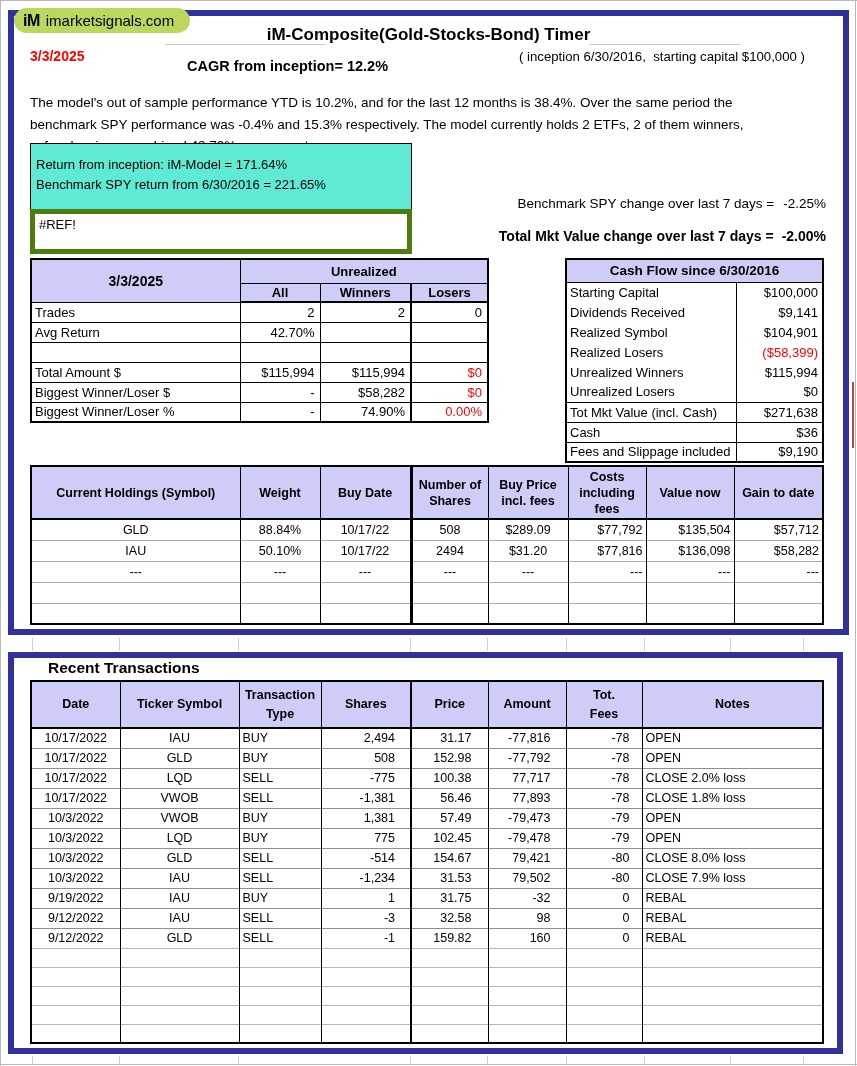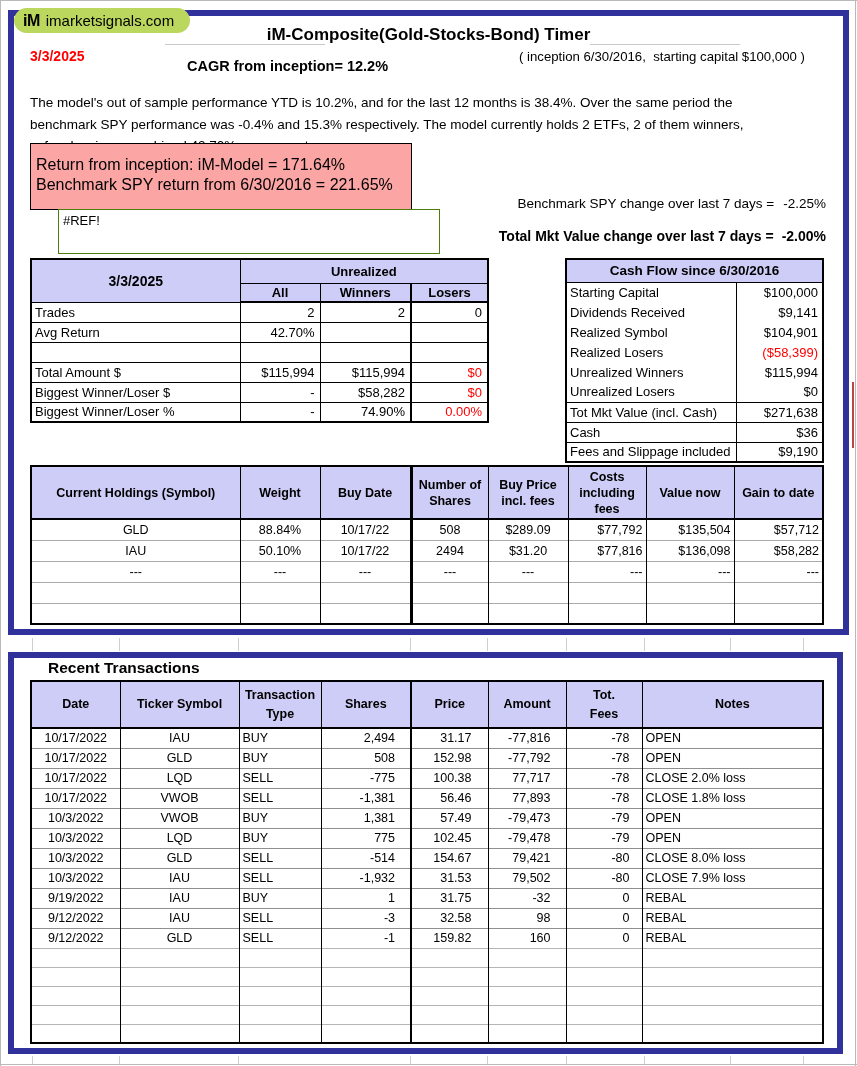--- a/index.html
+++ b/index.html
@@ -27,24 +27,24 @@
   .abs{position:absolute;}
   #main-title{left:0;right:0;top:9px;text-align:center;font-size:17px;font-weight:bold;}
   .title-underline{position:absolute;height:1px;background:#c9c9c9;top:28px;}
   #underline-1{left:151px;width:160px;}
   #underline-2{left:576px;width:150px;}
   #report-date{left:16px;top:32px;color:#ff0000;font-weight:bold;font-size:14px;}
   #cagr-line{left:173px;top:42px;font-weight:bold;font-size:14.5px;white-space:pre;}
   #inception-note{left:505px;top:33px;font-size:13.2px;white-space:pre;}
   #summary{left:16px;top:76px;width:795px;font-size:13.5px;line-height:21.5px;white-space:pre-line;}
 
-  #returns-box{left:16px;top:127px;width:382px;height:67px;background:#fca5a5;border:1px solid #000;
-               box-sizing:border-box;font-size:16px;line-height:20px;padding:11px 0 0 5px;white-space:pre-line;}
-  #ref-cell{left:16px;top:193px;width:382px;height:45px;border:1px solid #4d7c0f;box-sizing:border-box;
-            font-size:13px;padding:3px 0 0 4px;background:#fff;margin-left:28px;}
+  #returns-box{left:16px;top:127px;width:382px;height:67px;background:#5eead4;border:1px solid #000;
+               box-sizing:border-box;font-size:13px;line-height:20px;padding:11px 0 0 5px;white-space:pre-line;}
+  #ref-cell{left:16px;top:193px;width:382px;height:45px;border:5px solid #4d7c0f;box-sizing:border-box;
+            font-size:13px;padding:3px 0 0 4px;background:#fff;}
 
   #spy-change{top:180px;right:17px;font-size:13.5px;}
   #mkt-change{top:212px;right:17px;font-size:14px;font-weight:bold;}
   #spy-change .val{margin-left:9px;}
   #mkt-change .val{margin-left:8px;}
 
   
   table{border-collapse:collapse;table-layout:fixed;}
   th,td{padding:0 4px;overflow:hidden;white-space:nowrap;box-sizing:border-box;}
   .hdr{background:#cdcdf7;font-weight:bold;text-align:center;}
@@ -428,21 +428,21 @@
               <td class="c-shares">-514</td>
               <td class="c-price">154.67</td>
               <td class="c-amount">79,421</td>
               <td class="c-fees">-80</td>
               <td class="c-notes">CLOSE 8.0% loss</td>
             </tr>
             <tr>
               <td class="c-date">10/3/2022</td>
               <td class="c-ticker">IAU</td>
               <td class="c-type">SELL</td>
-              <td class="c-shares">-1,932</td>
+              <td class="c-shares">-1,234</td>
               <td class="c-price">31.53</td>
               <td class="c-amount">79,502</td>
               <td class="c-fees">-80</td>
               <td class="c-notes">CLOSE 7.9% loss</td>
             </tr>
             <tr>
               <td class="c-date">9/19/2022</td>
               <td class="c-ticker">IAU</td>
               <td class="c-type">BUY</td>
               <td class="c-shares">1</td>

